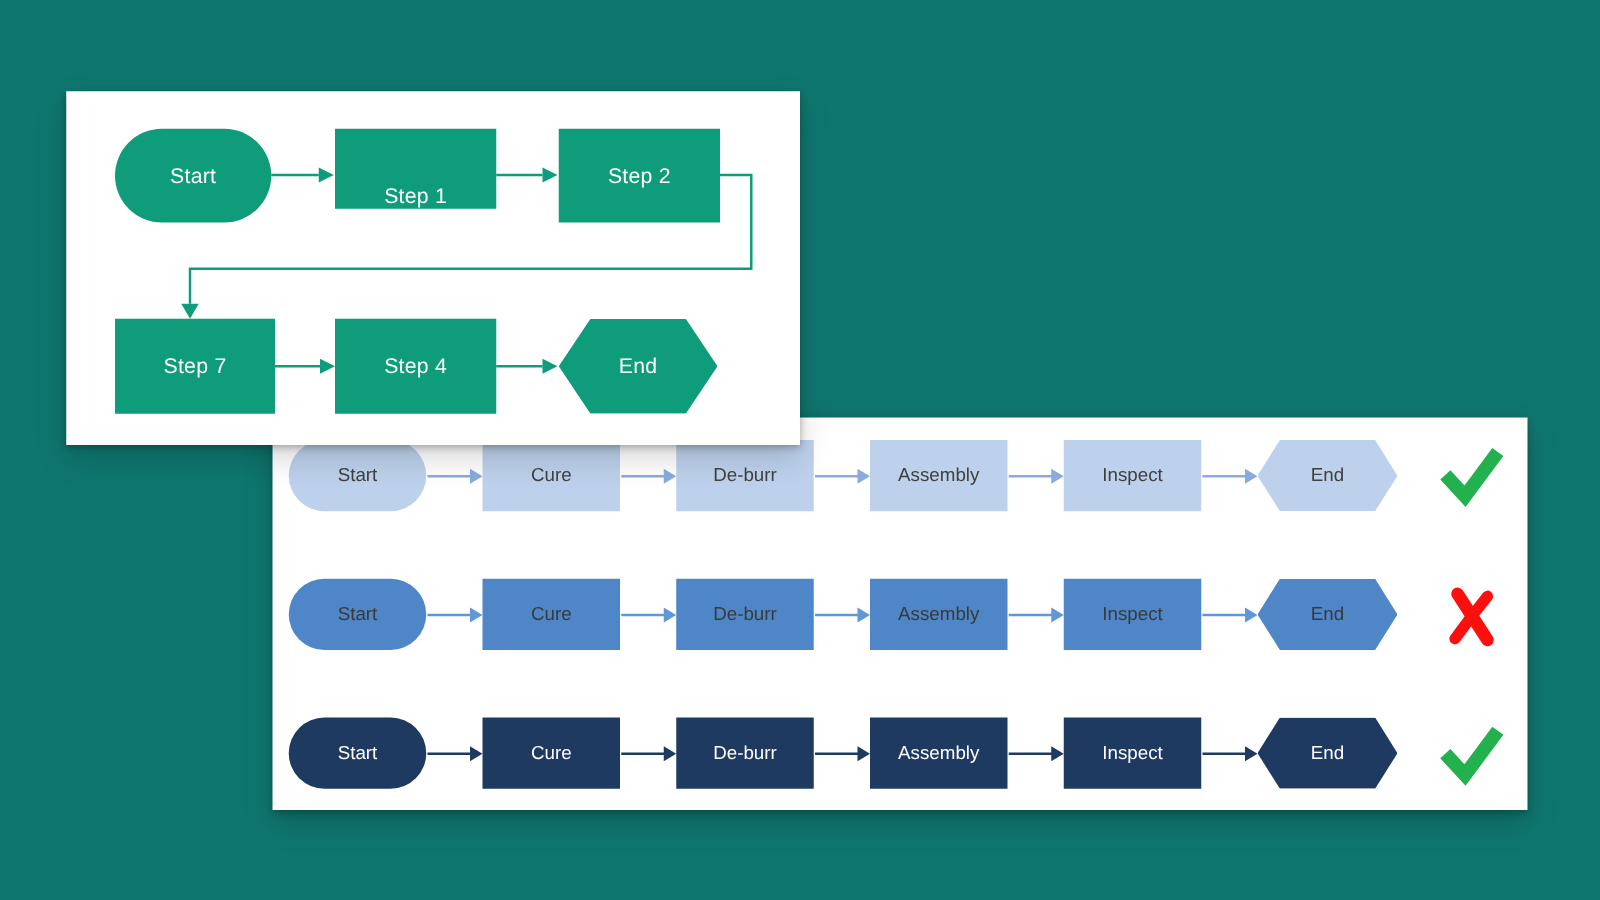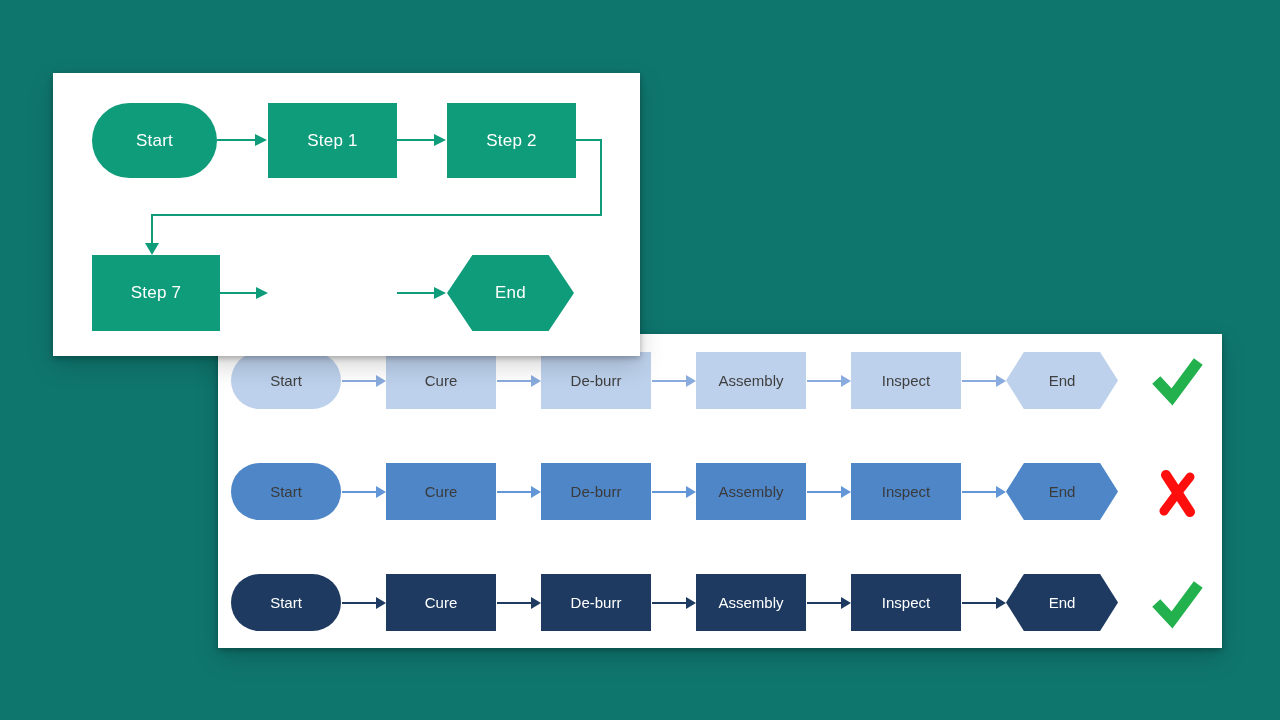--- a/index.html
+++ b/index.html
@@ -15,21 +15,21 @@
   #panel-b { left:218px; top:334px; width:1004px; height:314px; z-index:1; }
 
   
   .a-node {
     position:absolute; display:flex; align-items:center; justify-content:center;
     background:#0F9C7A; color:#ffffff; font-size:17px; letter-spacing:0.2px;
   }
   .a-stadium { border-radius:38px; }
   .a-hex { clip-path:polygon(20% 0, 80% 0, 100% 50%, 80% 100%, 20% 100%, 0 50%); }
   #a-start { left:39px;  top:30px;  width:125px; height:75px; }
-  #a-step1 { left:215px; top:30px;  width:129px; height:75px; }
+  #a-step1 { left:215px; top:30px;  width:129px; height:64px;align-items:flex-end; }
   #a-step2 { left:394px; top:30px;  width:129px; height:75px; }
   #a-step3 { left:39px;  top:182px; width:128px; height:76px; }
   #a-step4 { left:215px; top:182px; width:129px; height:76px; }
   #a-end   { left:394px; top:182px; width:127px; height:76px; }
   #a-connectors { position:absolute; left:0; top:0; width:587px; height:283px; pointer-events:none; }
 
   
   .b-row {
     position:absolute; left:13px; height:57px; display:flex; align-items:stretch;
   }
@@ -91,20 +91,23 @@
     </div>
     <div id="a-step1" class="a-node">
       <span>Step 1</span>
     </div>
     <div id="a-step2" class="a-node">
       <span>Step 2</span>
     </div>
     <div id="a-step3" class="a-node">
       <span>Step 7</span>
     </div>
+    <div id="a-step4" class="a-node">
+      <span>Step 4</span>
+    </div>
     <div id="a-end" class="a-node a-hex">
       <span>End</span>
     </div>
   </div>
 
   <div id="panel-b" class="panel">
 
     <div id="b-row-0" class="b-row light">
       <div class="b-shape b-stadium">
         <span>Start</span>

